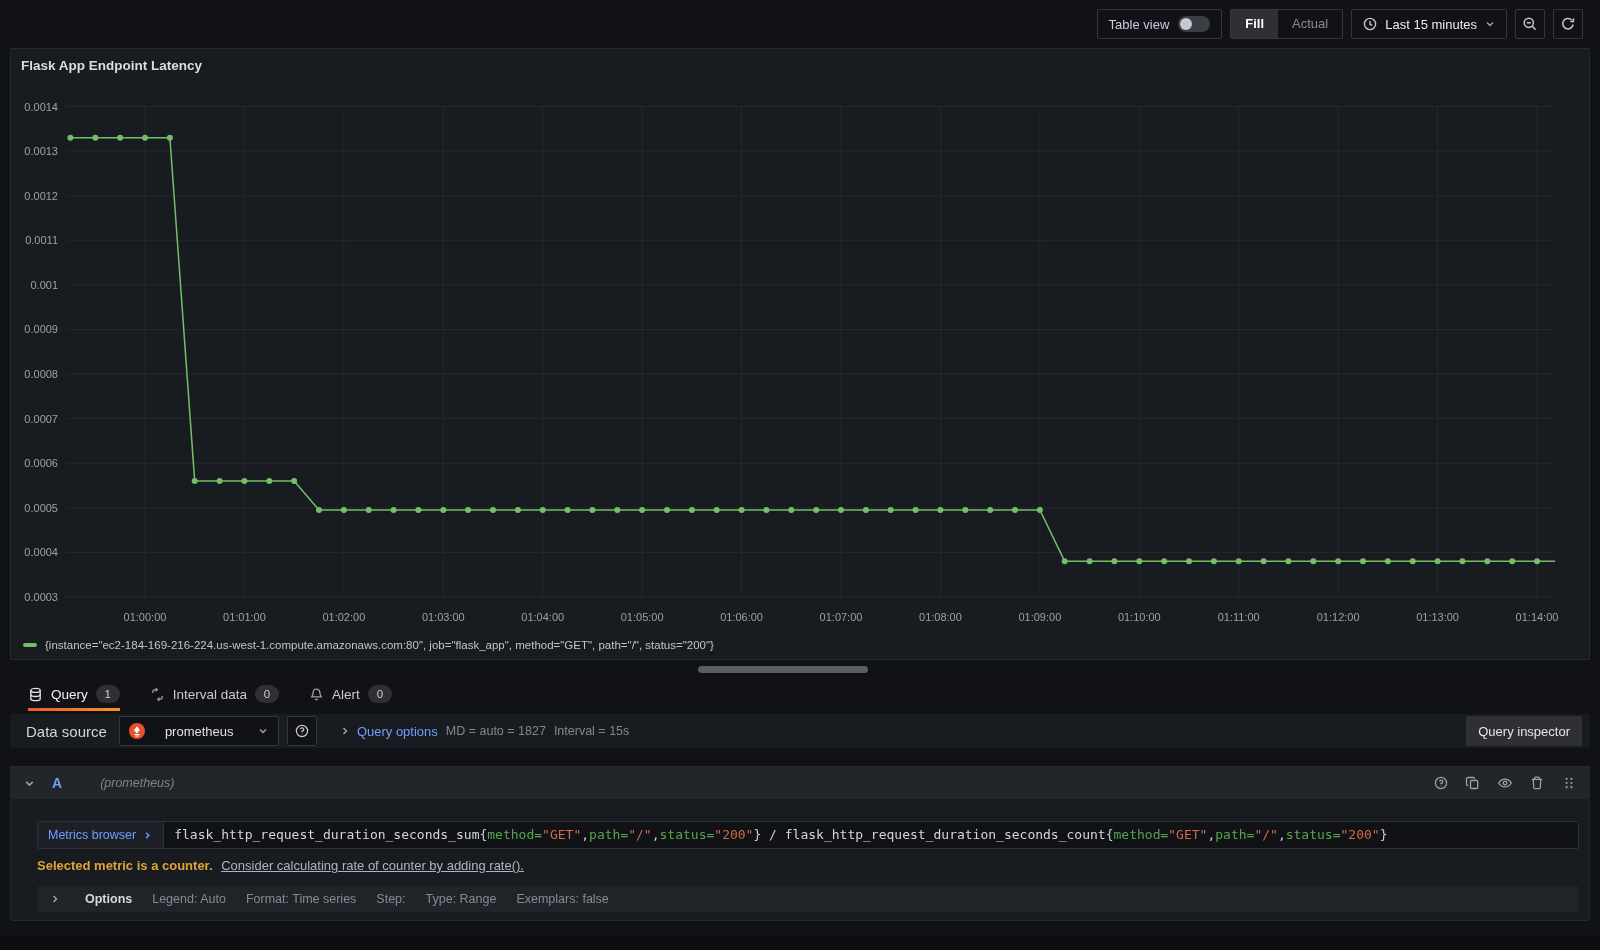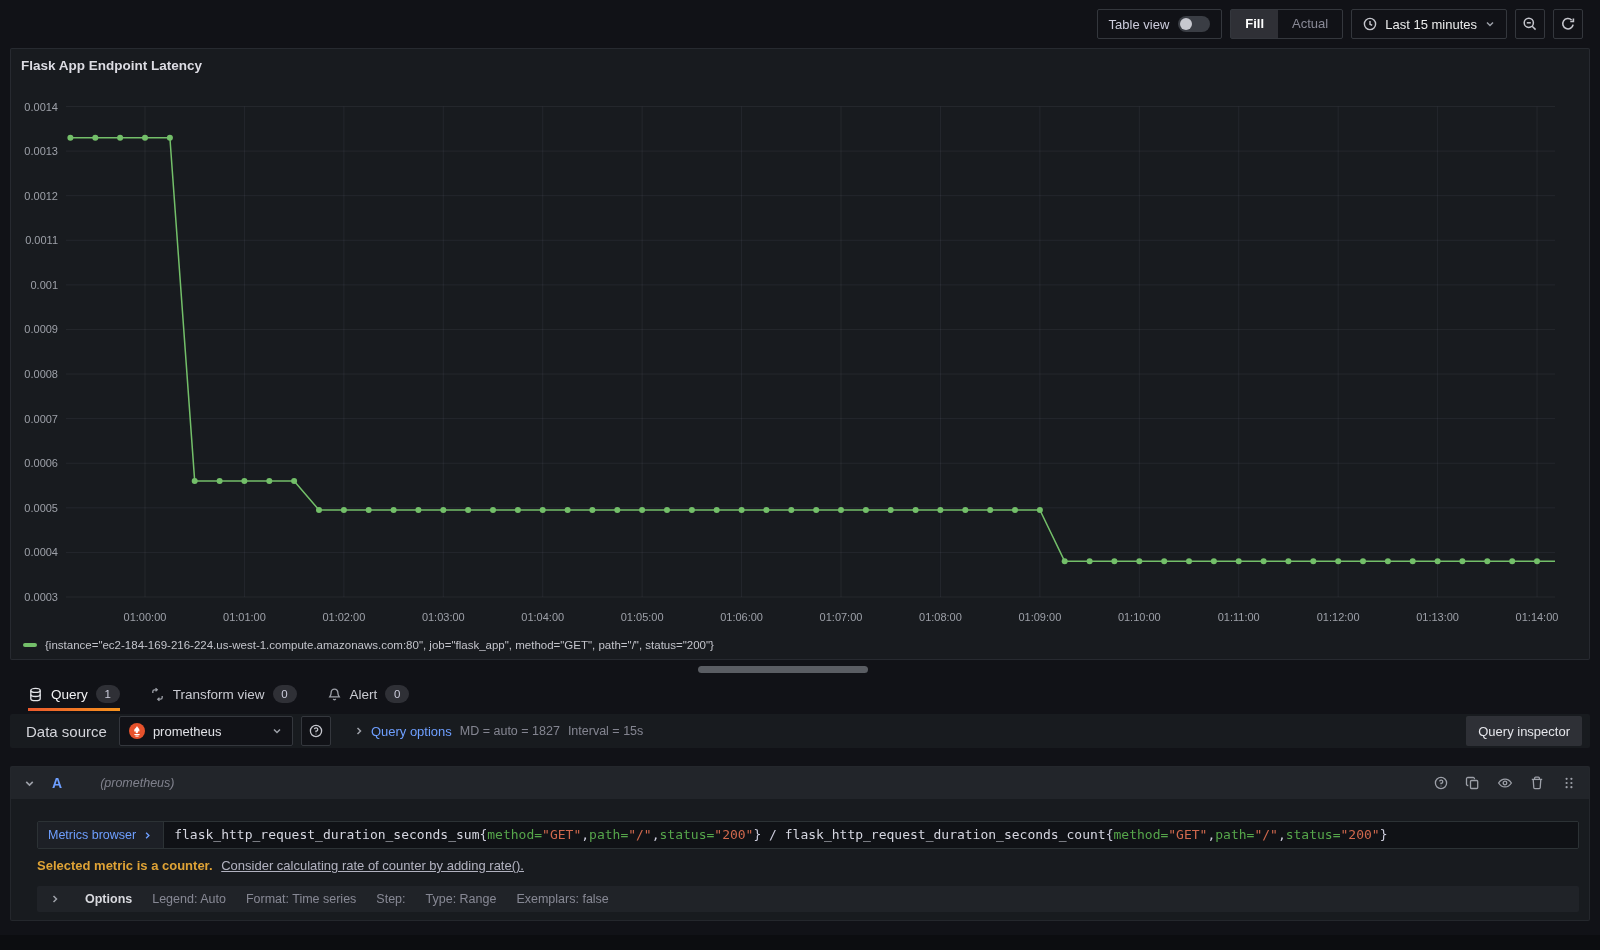--- a/index.html
+++ b/index.html
@@ -39,21 +39,21 @@
   .tab { display:flex; align-items:center; gap:8px; height:100%; position:relative; cursor:pointer; color:#9da0a8; }
   .tab .tab-label { font-size:13.5px; color:#c9cad1; }
   .tab.active { color:#e3e4e8; }
   .tab.active .tab-label { color:#f2f2f4; font-weight:500; }
   .tab.active::after { content:""; position:absolute; left:0; right:0; bottom:1px; height:3px; background:linear-gradient(90deg,#ed5a2d,#f7941e); }
   .badge { min-width:24px; height:18px; padding:0 8px; border-radius:9px; background:rgba(204,204,220,.16); color:#ccccdc; font-size:11.5px; display:flex; align-items:center; justify-content:center; }
 
   
   .ds-row { flex:none; height:34px; margin:2px 10px 0; background:#181b1f; border-radius:2px; display:flex; align-items:center; gap:8px; padding:0 8px; }
   .ds-label { font-size:15px; color:#d3d4da; padding-left:8px; margin-right:4px; }
-  .ds-picker { width:174px; height:30px; display:flex; align-items:center; gap:8px; padding:0 9px; background:#111217; border:1px solid #34373d; border-radius:2px; cursor:pointer; font-size:13px; color:#e0e1e6; }
+  .ds-picker { width:160px; height:30px; display:flex; align-items:center; gap:20px; padding:0 9px; background:#111217; border:1px solid #34373d; border-radius:2px; cursor:pointer; font-size:13px; color:#e0e1e6; }
   .ds-picker .caret { margin-left:auto; color:#9da0a8; }
   .qo { display:flex; align-items:center; gap:6px; margin-left:14px; cursor:pointer; }
   .blue { color:#6e9fff; font-size:13px; font-weight:500; }
   .dim { color:rgba(204,204,220,.6); font-size:12.5px; }
   .ds-row .dim { }
   .btn { height:30px; padding:0 12px; background:rgba(204,204,220,.12); border:none; border-radius:2px; color:#e4e5ea; font-size:13px; font-family:inherit; cursor:pointer; }
   .btn.sm { height:26px; padding:0 10px; }
   .push { margin-left:auto; }
 
   
@@ -270,21 +270,21 @@
       <span class="tab-label">Query</span>
       <span class="badge">1</span>
     </div>
     <div class="tab">
       <svg class="i" width="15" height="15" viewBox="0 0 16 16" fill="none" stroke="currentColor" stroke-width="1.4">
           <path d="M3 6.5V4.8A1.8 1.8 0 0 1 4.8 3H7.5"></path>
           <polyline points="5.9 1.4 7.7 3 5.9 4.6"></polyline>
           <path d="M13 9.5v1.7A1.8 1.8 0 0 1 11.2 13H8.5"></path>
           <polyline points="10.1 11.4 8.3 13 10.1 14.6"></polyline>
         </svg>
-      <span class="tab-label">Transform view</span>
+      <span class="tab-label">Interval data</span>
       <span class="badge">0</span>
     </div>
     <div class="tab">
       <svg class="i" width="15" height="15" viewBox="0 0 16 16" fill="none" stroke="currentColor" stroke-width="1.4">
           <path d="M8 2.3c-2.3 0-3.6 1.7-3.6 3.9 0 2.7-1 3.5-1.5 4.3h10.2c-.5-.8-1.5-1.6-1.5-4.3 0-2.2-1.3-3.9-3.6-3.9z"></path>
           <path d="M6.7 12.6a1.35 1.35 0 0 0 2.6 0"></path>
         </svg>
       <span class="tab-label">Alert</span>
       <span class="badge">0</span>
     </div>

